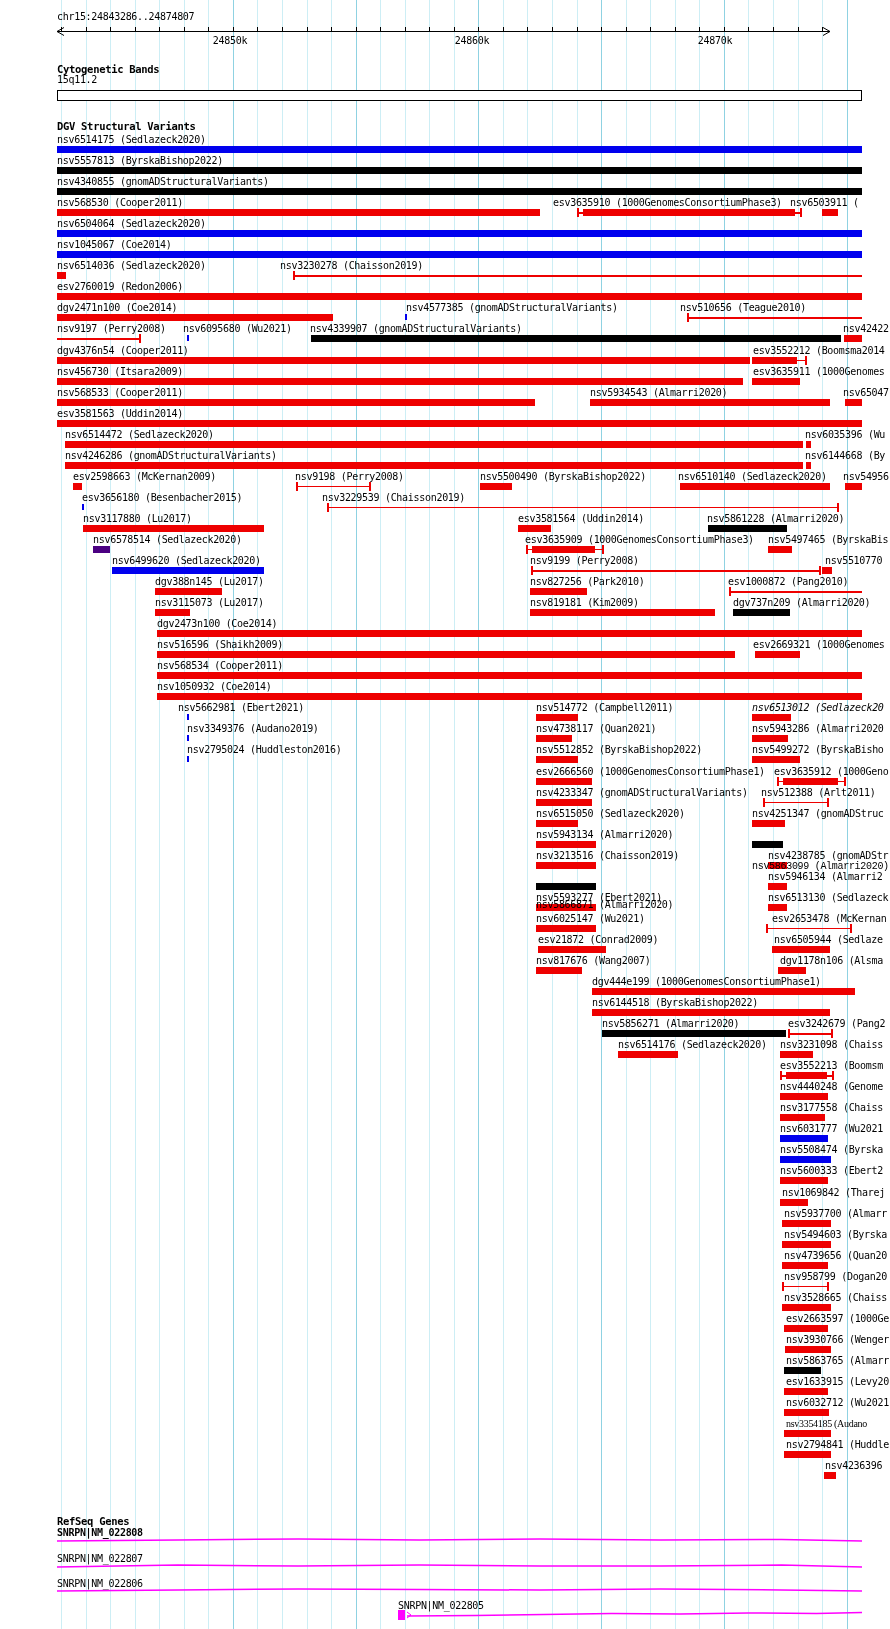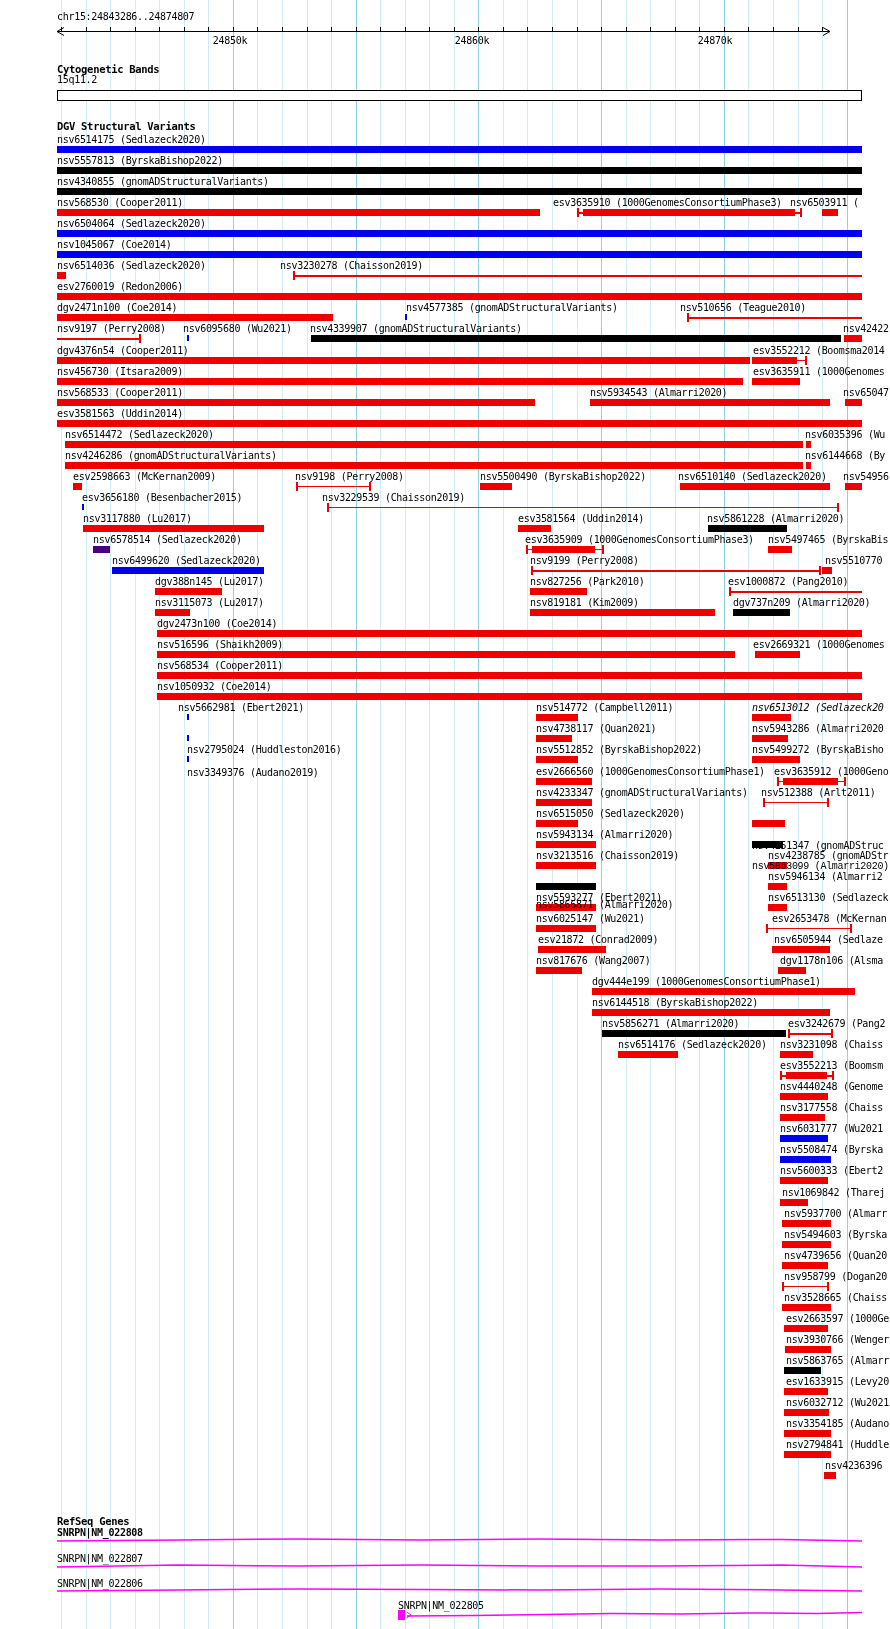--- a/index.html
+++ b/index.html
@@ -242,21 +242,21 @@
     <div class="lbl" style="left: 157px; top: 661.25px;">nsv568534 (Cooper2011)</div>
     <div class="bar" style="left: 157px; top: 672.25px; width: 705px; height: 7px; background: rgb(238, 0, 0);"></div>
     <div class="lbl" style="left: 157px; top: 682.3px;">nsv1050932 (Coe2014)</div>
     <div class="bar" style="left: 157px; top: 693.3px; width: 705px; height: 7px; background: rgb(238, 0, 0);"></div>
     <div class="lbl" style="left: 178px; top: 703.35px;">nsv5662981 (Ebert2021)</div>
     <div class="bar" style="left: 187px; top: 714.35px; width: 2px; height: 6px; background: rgb(0, 0, 238);"></div>
     <div class="lbl" style="left: 536px; top: 703.35px;">nsv514772 (Campbell2011)</div>
     <div class="bar" style="left: 536px; top: 714.35px; width: 42px; height: 7px; background: rgb(238, 0, 0);"></div>
     <div class="lbl" style="left: 752px; top: 703.35px; font-style: italic;">nsv6513012 (Sedlazeck20</div>
     <div class="bar" style="left: 752px; top: 714.35px; width: 39px; height: 7px; background: rgb(238, 0, 0);"></div>
-    <div class="lbl" style="left: 187px; top: 724.4px; margin-top: 44px;">nsv3349376 (Audano2019)</div>
+    <div class="lbl" style="left: 187px; top: 724.4px;">nsv3349376 (Audano2019)</div>
     <div class="bar" style="left: 187px; top: 735.4px; width: 2px; height: 6px; background: rgb(0, 0, 238);"></div>
     <div class="lbl" style="left: 536px; top: 724.4px;">nsv4738117 (Quan2021)</div>
     <div class="bar" style="left: 536px; top: 735.4px; width: 36px; height: 7px; background: rgb(238, 0, 0);"></div>
     <div class="lbl" style="left: 752px; top: 724.4px;">nsv5943286 (Almarri2020</div>
     <div class="bar" style="left: 752px; top: 735.4px; width: 36px; height: 7px; background: rgb(238, 0, 0);"></div>
     <div class="lbl" style="left: 187px; top: 745.45px;">nsv2795024 (Huddleston2016)</div>
     <div class="bar" style="left: 187px; top: 756.45px; width: 2px; height: 6px; background: rgb(0, 0, 238);"></div>
     <div class="lbl" style="left: 536px; top: 745.45px;">nsv5512852 (ByrskaBishop2022)</div>
     <div class="bar" style="left: 536px; top: 756.45px; width: 42px; height: 7px; background: rgb(238, 0, 0);"></div>
     <div class="lbl" style="left: 752px; top: 745.45px;">nsv5499272 (ByrskaBisho</div>
@@ -270,21 +270,21 @@
     <div class="bar" style="left: 838px; top: 780.5px; width: 7px; height: 1.5px; background: rgb(238, 0, 0);"></div>
     <div class="bar" style="left: 844px; top: 776.5px; width: 2px; height: 9px; background: rgb(238, 0, 0);"></div>
     <div class="lbl" style="left: 536px; top: 787.55px;">nsv4233347 (gnomADStructuralVariants)</div>
     <div class="bar" style="left: 536px; top: 798.55px; width: 56px; height: 7px; background: rgb(238, 0, 0);"></div>
     <div class="lbl" style="left: 761px; top: 787.55px;">nsv512388 (Arlt2011)</div>
     <div class="bar" style="left: 763px; top: 801.55px; width: 65px; height: 1.5px; background: rgb(238, 0, 0);"></div>
     <div class="bar" style="left: 763px; top: 797.55px; width: 2px; height: 9px; background: rgb(238, 0, 0);"></div>
     <div class="bar" style="left: 827px; top: 797.55px; width: 2px; height: 9px; background: rgb(238, 0, 0);"></div>
     <div class="lbl" style="left: 536px; top: 808.6px;">nsv6515050 (Sedlazeck2020)</div>
     <div class="bar" style="left: 536px; top: 819.6px; width: 42px; height: 7px; background: rgb(238, 0, 0);"></div>
-    <div class="lbl" style="left: 752px; top: 808.6px; margin-top: 32px;">nsv4251347 (gnomADStruc</div>
+    <div class="lbl" style="left: 752px; top: 808.6px;">nsv4251347 (gnomADStruc</div>
     <div class="bar" style="left: 752px; top: 819.6px; width: 33px; height: 7px; background: rgb(238, 0, 0);"></div>
     <div class="lbl" style="left: 536px; top: 829.65px;">nsv5943134 (Almarri2020)</div>
     <div class="bar" style="left: 536px; top: 840.65px; width: 60px; height: 7px; background: rgb(238, 0, 0);"></div>
     <div class="lbl" style="left: 752px; top: 862px; font-family: Liberation Mono, monospace;">nsv5863099 (Almarri2020)</div>
     <div class="bar" style="left: 752px; top: 840.65px; width: 31px; height: 7px; background: rgb(0, 0, 0);"></div>
     <div class="lbl" style="left: 536px; top: 850.7px;">nsv3213516 (Chaisson2019)</div>
     <div class="bar" style="left: 536px; top: 861.7px; width: 60px; height: 7px; background: rgb(238, 0, 0);"></div>
     <div class="lbl" style="left: 768px; top: 850.7px;">nsv4238785 (gnomADStr</div>
     <div class="bar" style="left: 768px; top: 861.7px; width: 19px; height: 7px; background: rgb(238, 0, 0);"></div>
     <div class="lbl" style="left: 536px; top: 871.75px; margin-top: 28px;">nsv5866871 (Almarri2020)</div>
@@ -356,21 +356,21 @@
     <div class="lbl" style="left: 786px; top: 1313.8px;">esv2663597 (1000Ge</div>
     <div class="bar" style="left: 784px; top: 1324.8px; width: 44px; height: 7px; background: rgb(238, 0, 0);"></div>
     <div class="lbl" style="left: 786px; top: 1334.85px;">nsv3930766 (Wenger</div>
     <div class="bar" style="left: 785px; top: 1345.85px; width: 46px; height: 7px; background: rgb(238, 0, 0);"></div>
     <div class="lbl" style="left: 786px; top: 1355.9px;">nsv5863765 (Almarr</div>
     <div class="bar" style="left: 784px; top: 1366.9px; width: 37px; height: 7px; background: rgb(0, 0, 0);"></div>
     <div class="lbl" style="left: 786px; top: 1376.95px;">esv1633915 (Levy20</div>
     <div class="bar" style="left: 784px; top: 1387.95px; width: 44px; height: 7px; background: rgb(238, 0, 0);"></div>
     <div class="lbl" style="left: 786px; top: 1398px;">nsv6032712 (Wu2021</div>
     <div class="bar" style="left: 784px; top: 1409px; width: 45px; height: 7px; background: rgb(238, 0, 0);"></div>
-    <div class="lbl" style="left: 786px; top: 1419.05px;">nsv3354185 (Audano</div>
+    <div class="lbl" style="left: 786px; top: 1419.05px; font-family: Liberation Serif, serif;">nsv3354185 (Audano</div>
     <div class="bar" style="left: 784px; top: 1430.05px; width: 47px; height: 7px; background: rgb(238, 0, 0);"></div>
     <div class="lbl" style="left: 786px; top: 1440.1px;">nsv2794841 (Huddle</div>
     <div class="bar" style="left: 784px; top: 1451.1px; width: 47px; height: 7px; background: rgb(238, 0, 0);"></div>
     <div class="lbl" style="left: 825px; top: 1461.15px;">nsv4236396</div>
     <div class="bar" style="left: 824px; top: 1472.15px; width: 12px; height: 7px; background: rgb(238, 0, 0);"></div>
     <div class="lbl" style="left: 57px; top: 1528px; font-weight: bold;">SNRPN|NM_022808</div>
     <div class="lbl" style="left: 57px; top: 1554px;">SNRPN|NM_022807</div>
     <div class="lbl" style="left: 57px; top: 1579px;">SNRPN|NM_022806</div>
     <div class="lbl" style="left: 398px; top: 1601px;">SNRPN|NM_022805</div>
   </div>

